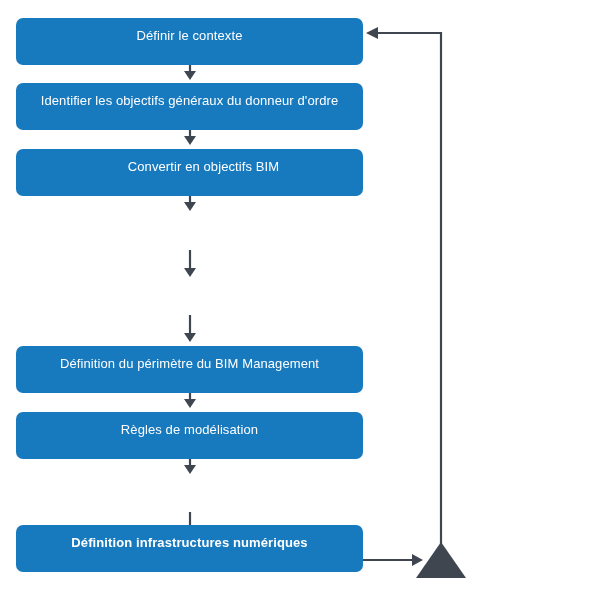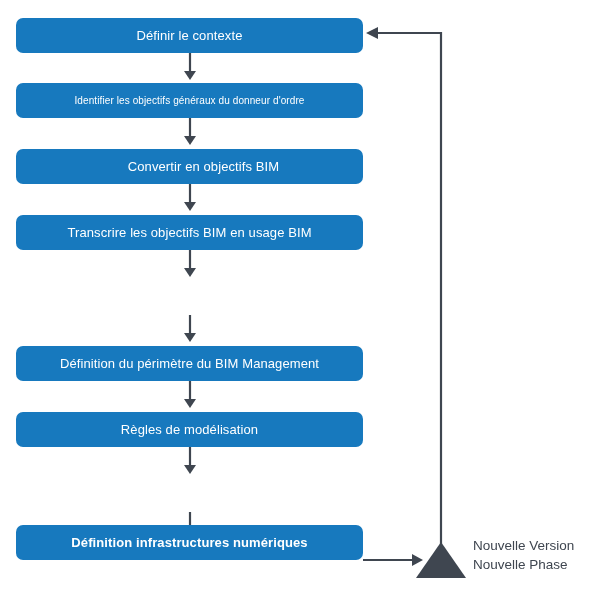--- a/index.html
+++ b/index.html
@@ -14,34 +14,34 @@
     position: relative;
     width: 600px;
     height: 598px;
     background: #ffffff;
     overflow: hidden;
   }
   .node {
     position: absolute;
     left: 16px;
     width: 347px;
-    height: 35px;
+    height: 47px;
     box-sizing: border-box;
     background: #1779BE;
     border-radius: 7px;
     color: #ffffff;
     font-size: 13px;
     line-height: 35px;
     text-align: center;
     white-space: nowrap;
     overflow: hidden;
     letter-spacing: 0.1px;
   }
   .node.tight {
-    font-size: 10px;
+    font-size: 13px;
   }
   .connector {
     position: absolute;
     left: 0;
     top: 0;
     width: 600px;
     height: 598px;
     pointer-events: none;
   }
   .side-label {
@@ -97,23 +97,18 @@
 
     <g>
       <path d="M441,544 L441,33 L376,33" stroke="#3F4650" stroke-width="2.2" fill="none"></path>
       <path d="M378,27 L378,39 L366,33 Z" fill="#3F4650"></path>
     </g>
   </svg>
 
   <div class="node" style="top:18px;">Définir le contexte</div>
   <div class="node tight" style="top:83px;">Identifier les objectifs généraux du donneur d'ordre</div>
   <div class="node" style="top:149px;padding-left:28px;">Convertir en objectifs BIM</div>
-  <div class="node" style="top:215px;">Transcrire les objectifs BIM en usage BIM</div>
   <div class="node" style="top:346px;">Définition du périmètre du BIM Management</div>
   <div class="node" style="top:412px;">Règles de modélisation</div>
   <div class="node" style="top:525px;font-weight:bold;">Définition infrastructures numériques</div>
 
-  <div class="side-label">
-    <div>Nouvelle Version</div>
-    <div>Nouvelle Phase</div>
-  </div>
 
 </div>
 
 </body></html>

